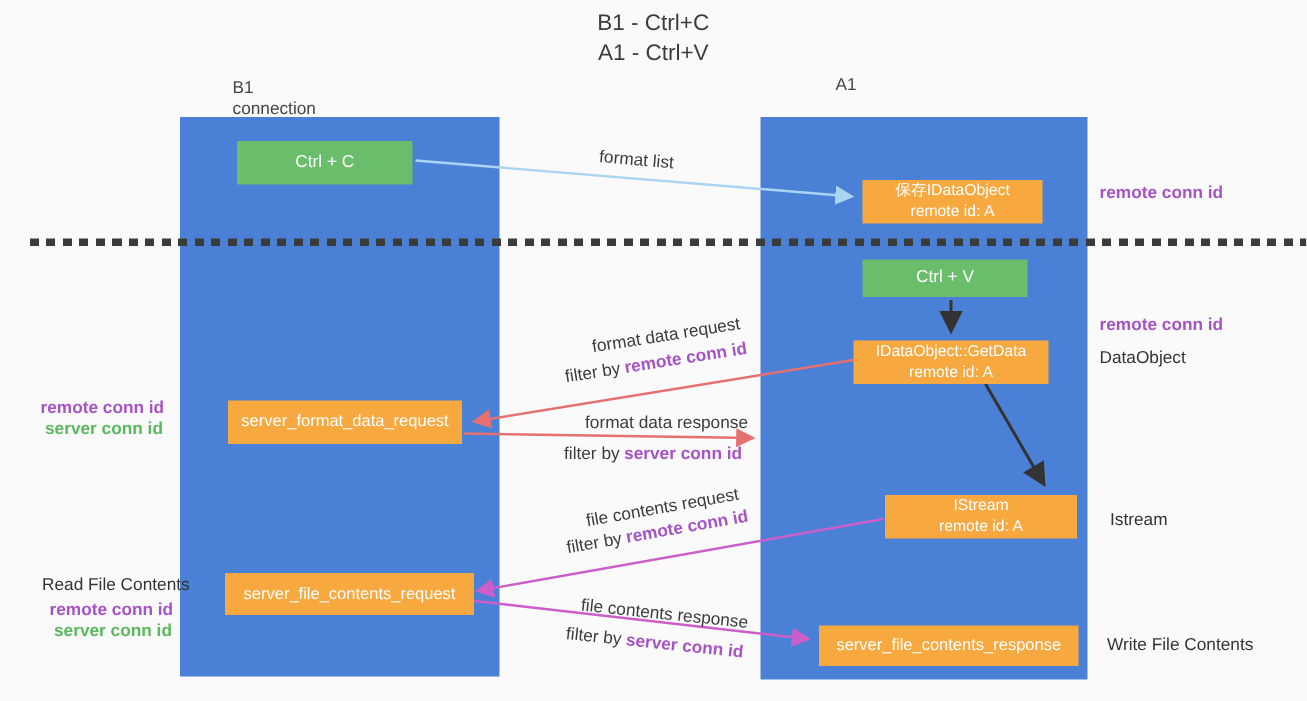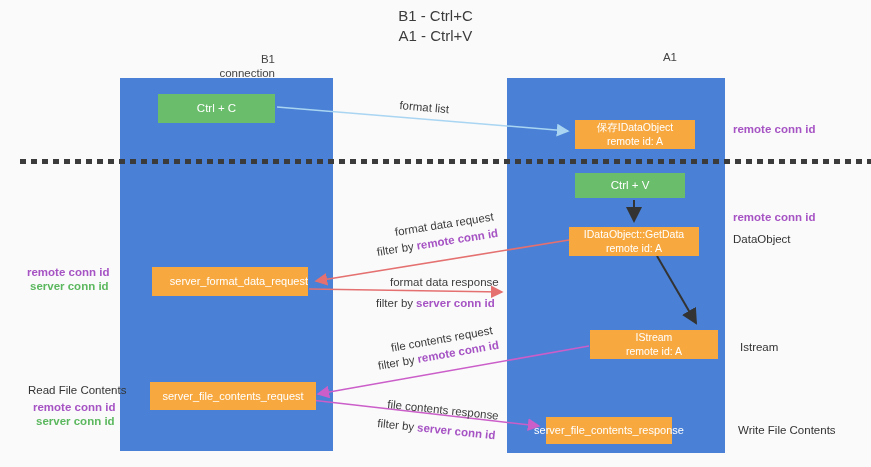--- a/index.html
+++ b/index.html
@@ -4,21 +4,21 @@
 <style>
   * { margin:0; padding:0; box-sizing:border-box; }
   html,body { background:#fafafa; }
   body { font-family:"Liberation Sans", sans-serif; }
   #stage {
     position:relative; width:871px; height:467px; background:#fafafa;
     overflow:hidden;
   }
   .title { position:absolute; left:0; width:871px; text-align:center;
     font-size:15px; color:#3c3c3c; }
-  .col-hdr { position:absolute; text-align:right; font-size:11.5px; color:#444; line-height:1.25; }
+  .col-hdr { position:absolute; text-align:left; font-size:11.5px; color:#444; line-height:1.25; }
   .column { position:absolute; background:#4a80d5; }
   .dashline { position:absolute; left:20px; top:159px; width:851px; height:5px;
     background:repeating-linear-gradient(to right, #3b3b3b 0 6px, transparent 6px 11px); }
   .box { position:absolute; display:flex; flex-direction:column; align-items:center;
     justify-content:center; color:#fff; text-align:center; line-height:1.3; }
   .green  { background:#6abd6b; font-size:11.5px; }
   .orange { background:#f7a940; font-size:11px; }
   .lbl { position:absolute; white-space:nowrap; font-size:11.5px; color:#3c3c3c; }
   .purple { color:#a653c4; font-weight:bold; }
   .greentxt { color:#5cb85f; font-weight:bold; }
@@ -83,35 +83,35 @@
 
   <div class="box green" style="left:575px; top:173px; width:110px; height:25px;">
     <div>Ctrl + V</div>
   </div>
 
   <div class="box orange" style="left:569px; top:227px; width:130px; height:29px; font-size:10.5px;">
     <div>IDataObject::GetData</div>
     <div>remote id: A</div>
   </div>
 
-  <div class="box orange" style="left:152px; top:267px; width:156px; height:29px;align-items:flex-end;">
+  <div class="box orange" style="left:152px; top:267px; width:156px; height:29px;">
     <div>server_format_data_request</div>
   </div>
 
 
   <div class="box orange" style="left:590px; top:330px; width:128px; height:29px; font-size:10.5px;">
     <div>IStream</div>
     <div>remote id: A</div>
   </div>
 
   <div class="box orange" style="left:150px; top:382px; width:166px; height:28px;">
     <div>server_file_contents_request</div>
   </div>
 
-  <div class="box orange" style="left:546px; top:417px; width:126px; height:27px;">
+  <div class="box orange" style="left:546px; top:417px; width:173px; height:27px;">
     <div>server_file_contents_response</div>
   </div>
 
   <div class="lbl rot" style="left:400px; top:99px; transform:rotate(5deg);">format list</div>
 
   <div class="lbl rot" style="left:394px; top:226px; transform:rotate(-9deg);">format data request</div>
   <div class="lbl rot" style="left:376px; top:246px; transform:rotate(-9deg);">
     <span class="filter-word">filter by</span><span class="purple">remote conn id</span>
   </div>
 

